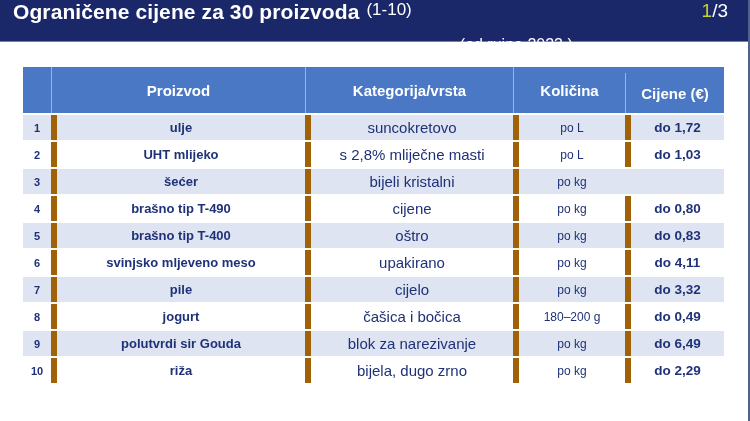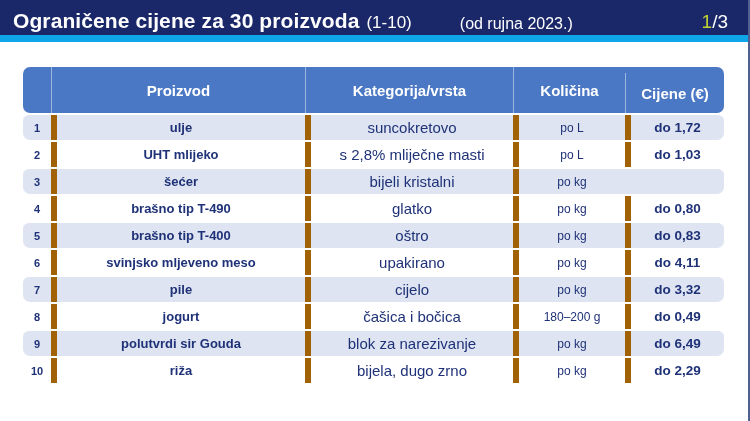--- a/index.html
+++ b/index.html
@@ -21,23 +21,23 @@
     width: 2px;
     background: #51618f;
   }
   
   .titlebar {
     position: absolute;
     top: 0; left: 0;
     width: 750px;
     height: 42px;
     background: #1a2768;
-    border-bottom: 7px solid #0ea5e9;
+    border-bottom: 1px solid #0ea5e9;
     display: flex;
-    align-items: flex-end;
+    align-items: flex-start;
     padding: 0 22px 2px 13px;
     color: #ffffff;
     white-space: nowrap;
   }
   .title-main {
     font-size: 21px;
     font-weight: 700;
     letter-spacing: 0.1px;
   }
   .title-range {
@@ -61,21 +61,20 @@
   
   .price-table {
     position: absolute;
     left: 23px;
     top: 67px;
     width: 701px;
   }
   .trow, .thead {
     display: grid;
     grid-template-columns: 28px 254px 208px 112px 99px;
-    border-radius: 7px;
   }
   .thead {
     height: 46px;
     background: #4a78c4;
   }
   .thead .cell {
     color: #ffffff;
     font-weight: 700;
     font-size: 15px;
     border-left: 1px solid rgba(255,255,255,0.45);
@@ -144,21 +143,21 @@
     <div class="trow alt">
       <div class="cell num">3</div>
       <div class="cell product">šećer</div>
       <div class="cell category">bijeli kristalni</div>
       <div class="cell quantity">po kg</div>
     </div>
 
     <div class="trow plain">
       <div class="cell num">4</div>
       <div class="cell product">brašno tip T-490</div>
-      <div class="cell category">glatko</div>
+      <div class="cell category">cijene</div>
       <div class="cell quantity">po kg</div>
       <div class="cell price">do 0,80</div>
     </div>
 
     <div class="trow alt">
       <div class="cell num">5</div>
       <div class="cell product">brašno tip T-400</div>
       <div class="cell category">oštro</div>
       <div class="cell quantity">po kg</div>
       <div class="cell price">do 0,83</div>

